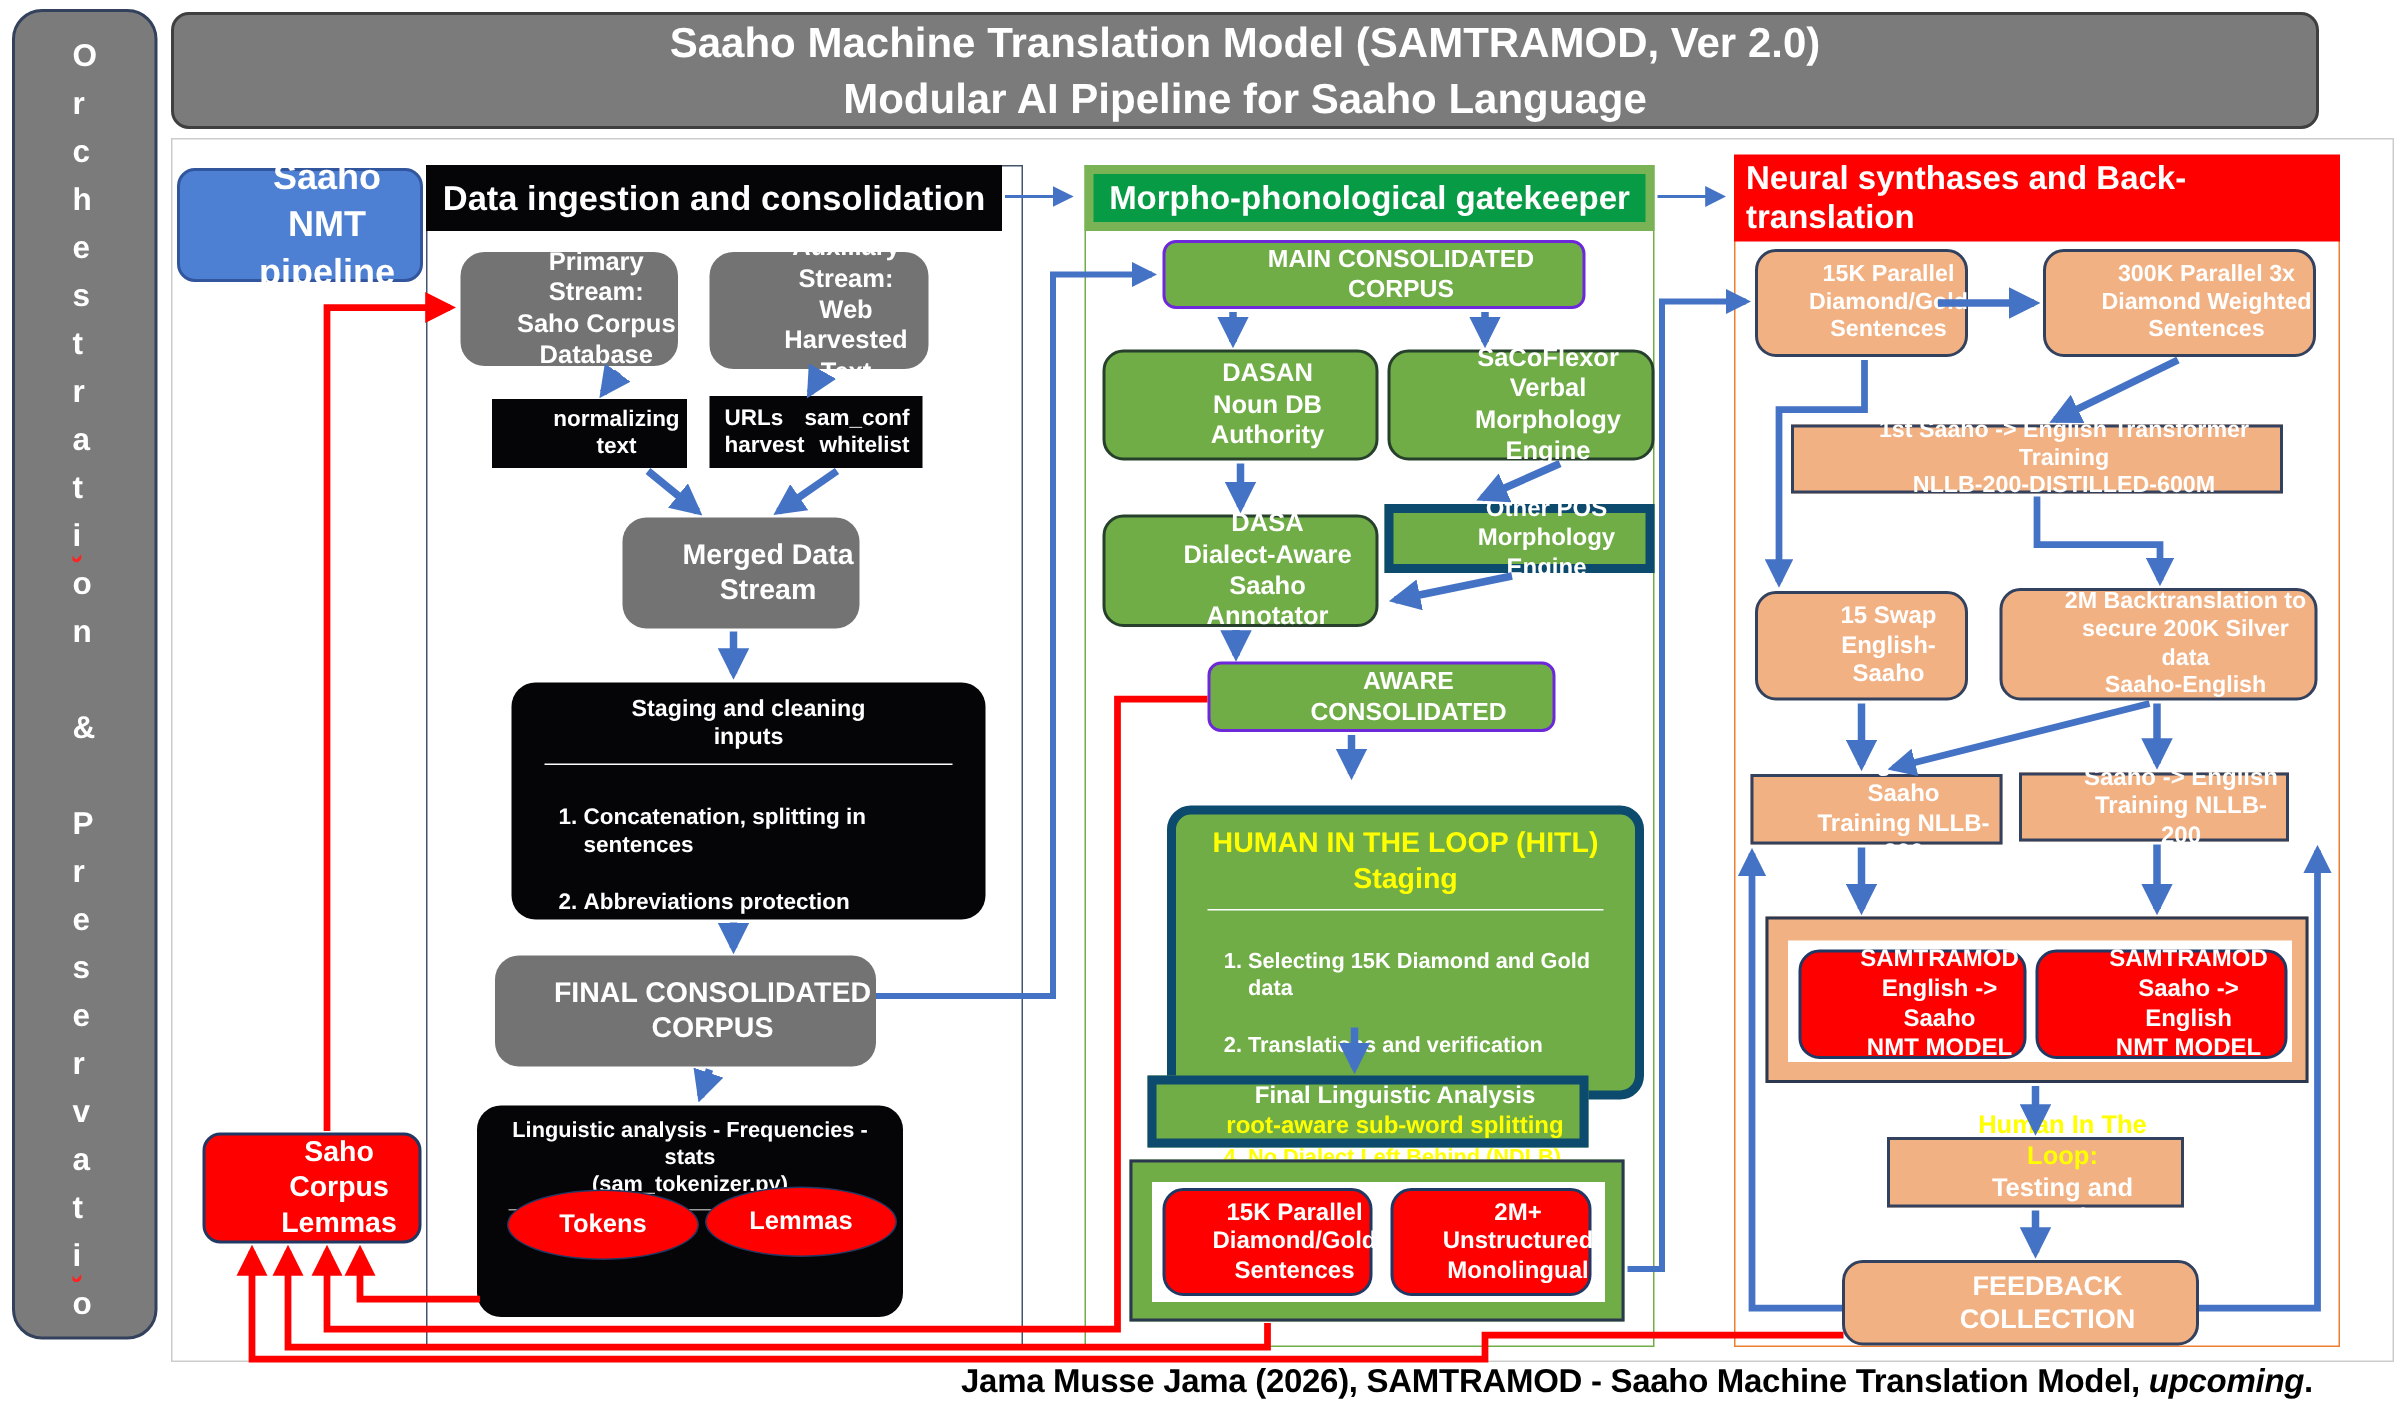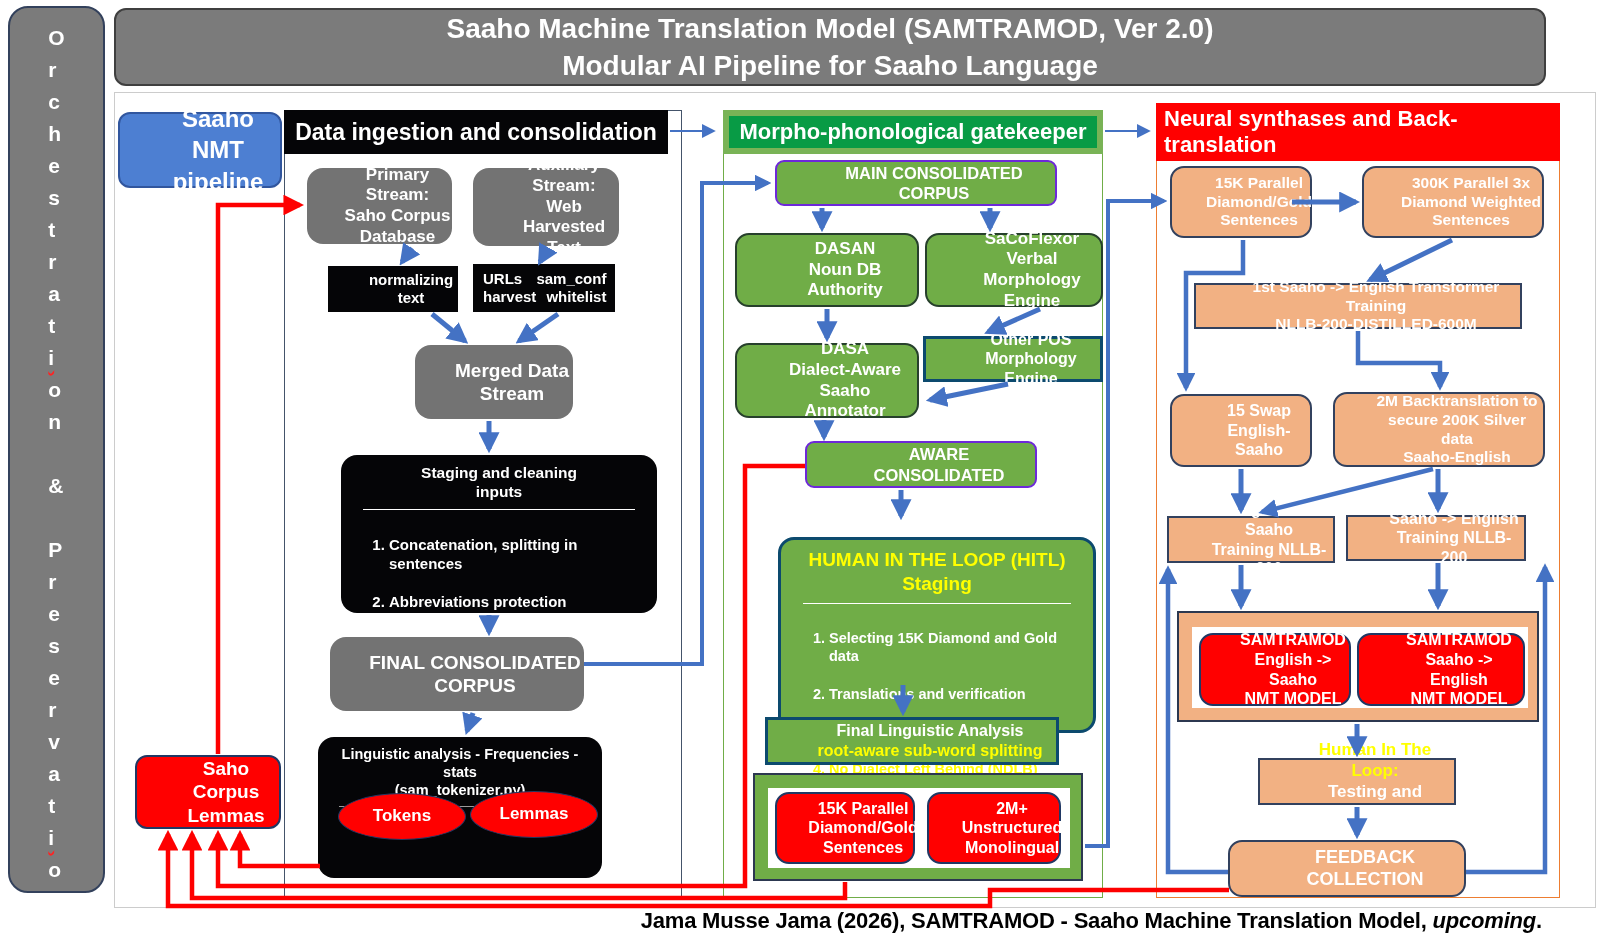--- a/index.html
+++ b/index.html
@@ -44,21 +44,21 @@
     left:1156px;top:110px;width:404px;height:44px;background:#ED7D31;
     display:flex;align-items:center;justify-content:center;
   }
   .colhead3 span{background:#ff0000;color:#fff;font-size:22px;font-weight:bold;padding:3px 8px;}
   
   .blue-rounded{background:#4d7fd2;border:2.5px solid #31569e;border-radius:12px;font-size:24px;line-height:1.3;}
   .black-rounded{background:#737373;border-radius:16px;font-size:17px;}
   .black-rect{background:#050507;font-size:15px;}
   .green-rounded{background:#70AD47;border:2px solid #27402c;border-radius:14px;font-size:17px;}
   .green-pill{background:#70AD47;border:2px solid #6d28d9;border-radius:9px;font-size:16.5px;}
-  .green-rect{background:#70AD47;border:3px solid #0c4a6e;font-size:16px;}
+  .green-rect{background:#70AD47;border:6px solid #0c4a6e;font-size:16px;}
   .peach-rounded{background:#f2b183;border:2px solid #32415e;border-radius:14px;font-size:15.5px;}
   .peach-rect{background:#f2b183;border:2px solid #32415e;font-size:15.5px;}
   .red-rounded{background:#ff0000;border:2px solid #203864;border-radius:14px;font-size:16px;}
   .panel-green{background:#70AD47;border:2px solid #2c3850;}
   .panel-peach{background:#f2b183;border:2.5px solid #2c3850;}
   .panel-white{position:absolute;background:#fff;box-sizing:border-box;}
   .listbox{align-items:stretch;justify-content:flex-start;padding:8px 10px 4px 10px;border-radius:16px;}
   .listbox .lb-title{text-align:center;font-size:15.5px;line-height:1.25;white-space:pre-line;}
   .listbox hr{border:none;border-top:1.5px solid #fff;width:92%;margin:7px auto 5px auto;}
   .listbox ol{margin:2px 0 0 0;padding-left:38px;text-align:left;font-size:15px;line-height:1.26;}

